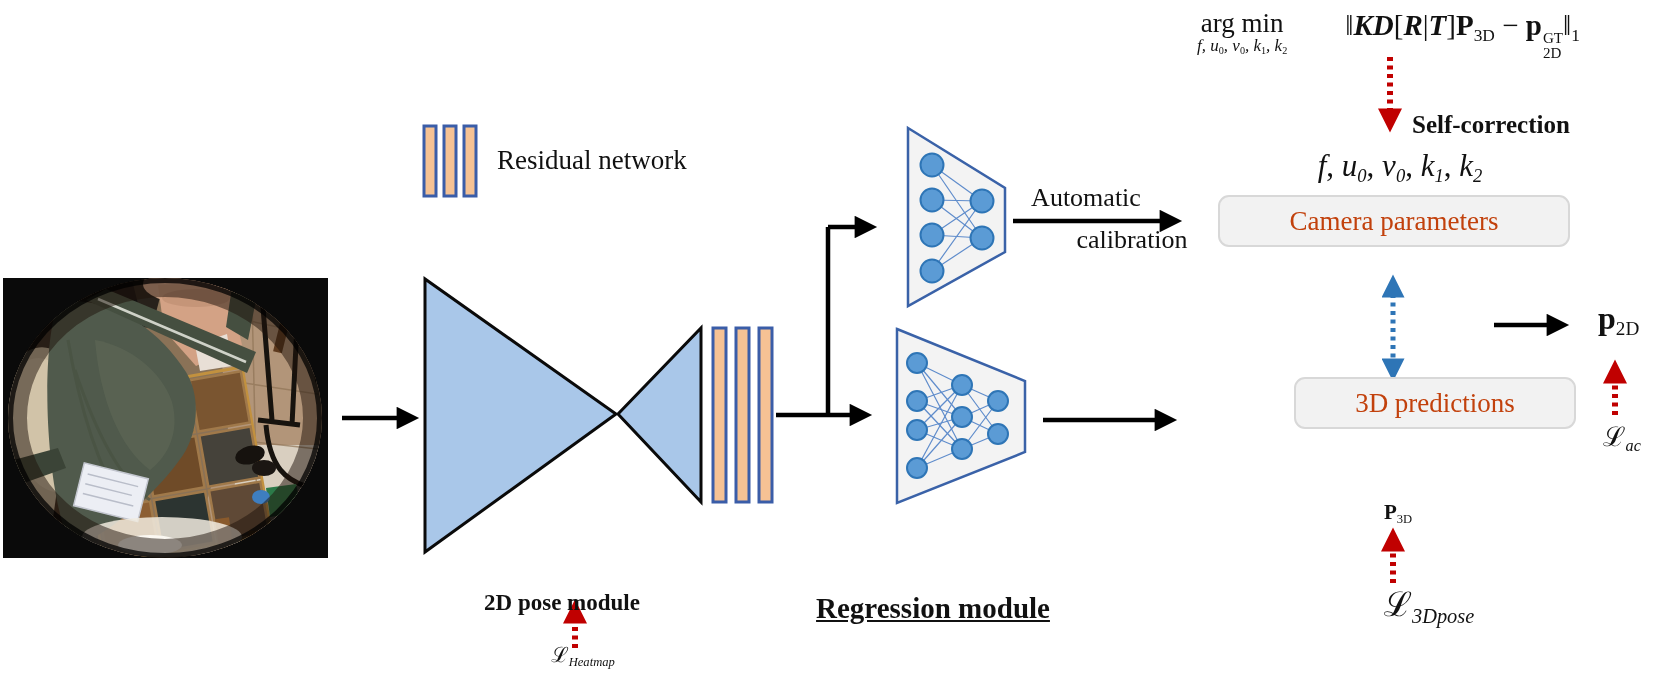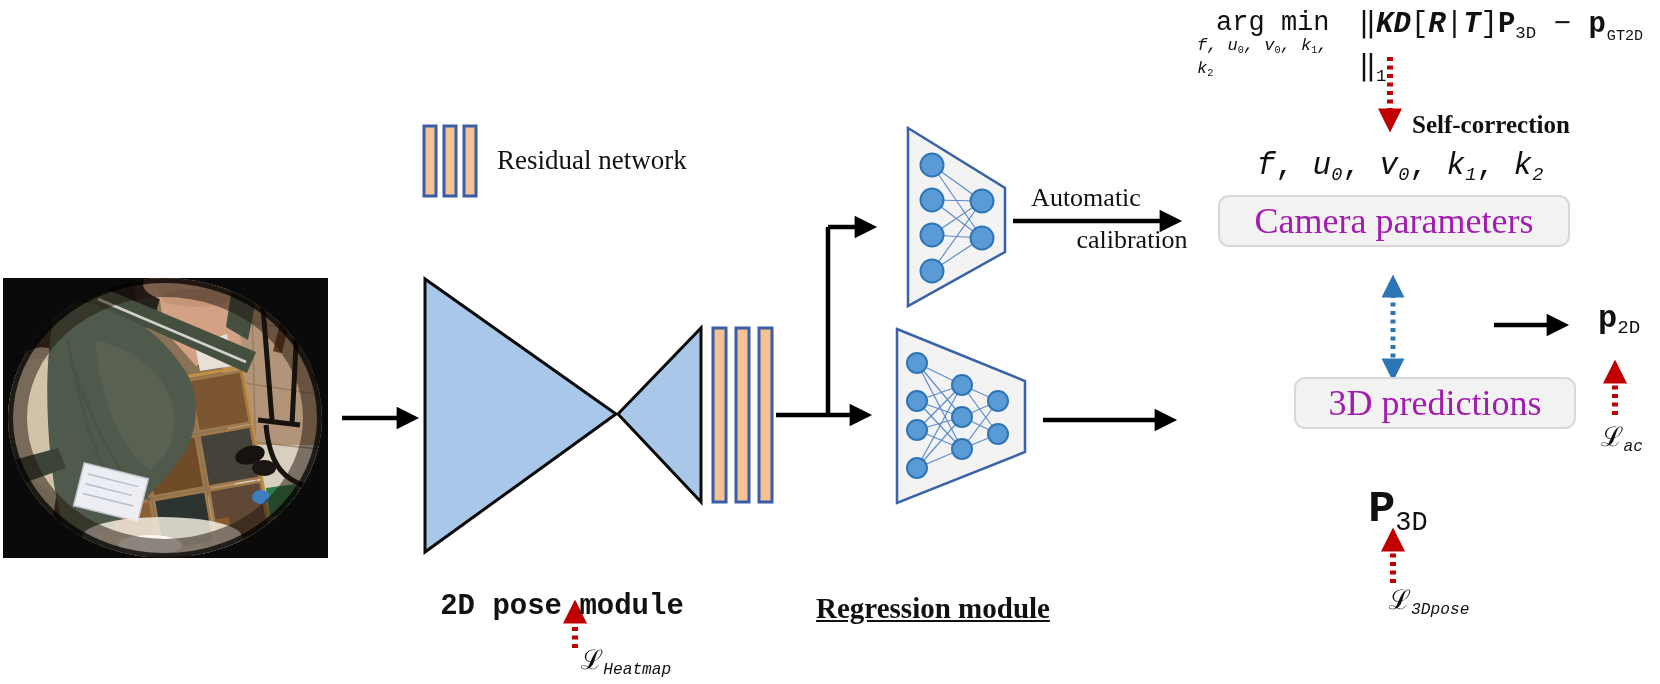--- a/index.html
+++ b/index.html
@@ -2,32 +2,32 @@
 <html><head>
 <meta charset="utf-8">
 <style>
   html,body{margin:0;padding:0;background:#fff;}
   #canvas{position:relative;width:1660px;height:684px;background:#ffffff;overflow:hidden;
           font-family:"Liberation Serif","DejaVu Serif",serif;color:#111;}
   #art{position:absolute;left:0;top:0;}
   .txt{position:absolute;white-space:nowrap;}
   .center{transform:translateX(-50%);}
   .bold{font-weight:bold;margin-top:34px;}
-  .mathfont{font-family:Liberation Mono, monospace;}
+  .mathfont{font-family:Liberation Serif, serif;gap:48px;}
   
   .pillbox{position:absolute;background:#f2f2f2;border:2px solid #d8d8d8;border-radius:11px;
-           display:flex;align-items:center;justify-content:center;font-size:36px;color:#a21caf;}
+           display:flex;align-items:center;justify-content:center;font-size:27px;color:#c2410c;}
   
   .rt-n{}
   .rt-b{font-weight:bold;}
   .rt-i{font-style:italic;}
   .rt-bi{font-weight:bold;font-style:italic;}
   .rt-sub{font-size:60%;vertical-align:-0.32em;}
   .rt-isub{font-size:60%;vertical-align:-0.32em;font-style:italic;}
-  .rt-stack{display:inline-flex;flex-direction:row;align-items:flex-start;
+  .rt-stack{display:inline-flex;flex-direction:column;align-items:flex-start;
             font-size:52%;line-height:1.02;vertical-align:-0.5em;margin-left:1px;}
   
   .formula{position:absolute;left:1197px;top:8px;display:flex;align-items:flex-start;}
   .argmin{display:inline-flex;flex-direction:column;align-items:center;margin-right:10px;}
   .argmin-top{font-size:27px;line-height:30px;}
   .argmin-bot{font-size:17px;line-height:18px;margin-top:-1px;}
   .objective{font-size:29px;line-height:34px;}
 </style>
 </head>
 <body>
@@ -229,29 +229,29 @@
 <div class="txt center mathfont" style="left:1400px;top:148px;font-size:31px;"><span class="rt-i">f</span><span class="rt-n">, </span><span class="rt-i">u</span><span class="rt-isub">0</span><span class="rt-n">, </span><span class="rt-i">v</span><span class="rt-isub">0</span><span class="rt-n">, </span><span class="rt-i">k</span><span class="rt-isub">1</span><span class="rt-n">, </span><span class="rt-i">k</span><span class="rt-isub">2</span></div>
 
 <div class="pillbox" style="left:1218px;top:195px;width:348px;height:48px;">Camera parameters</div>
 
 <div class="pillbox" style="left:1258px;top:377px;width:278px;height:48px;margin-left:36px;">3D predictions</div>
 
 <div class="txt mathfont" style="left:1598px;top:300px;font-size:32px;"><span class="rt-b">p</span><span class="rt-sub">2D</span></div>
 
 <div class="txt center mathfont" style="left:1622px;top:417px;font-size:27px;"><span class="rt-n">ℒ</span><span class="rt-isub">ac</span></div>
 
-<div class="txt center mathfont" style="left:1398px;top:484px;font-size:45px;"><span class="rt-b">P</span><span class="rt-sub">3D</span></div>
-
-<div class="txt center mathfont" style="left:1429px;top:580px;font-size:27px;"><span class="rt-n">ℒ</span><span class="rt-isub">3Dpose</span></div>
-
-<div class="txt center mathfont" style="left:583px;top:640px;font-size:27px;margin-left:43px;"><span class="rt-n">ℒ</span><span class="rt-isub">Heatmap</span></div>
+<div class="txt center mathfont" style="left:1398px;top:500px;font-size:21px;"><span class="rt-b">P</span><span class="rt-sub">3D</span></div>
+
+<div class="txt center mathfont" style="left:1429px;top:580px;font-size:34px;"><span class="rt-n">ℒ</span><span class="rt-isub">3Dpose</span></div>
+
+<div class="txt center mathfont" style="left:583px;top:640px;font-size:21px;"><span class="rt-n">ℒ</span><span class="rt-isub">Heatmap</span></div>
 
 <div class="txt" style="left:497px;top:145px;font-size:27px;">Residual network</div>
 
-<div class="txt center bold" style="left:562px;top:556px;font-size:29px;font-family:Liberation Mono, monospace;">2D pose module</div>
+<div class="txt center bold" style="left:562px;top:556px;font-size:23px;">2D pose module</div>
 
 <div class="txt center bold" style="left:933px;top:558px;font-size:29px;text-decoration:underline;">Regression module</div>
 
 <div class="txt center" style="left:1086px;top:183px;font-size:26px;">Automatic</div>
 
 <div class="txt center" style="left:1132px;top:225px;font-size:26px;">calibration</div>
 
 </div>
 
 </body></html>

